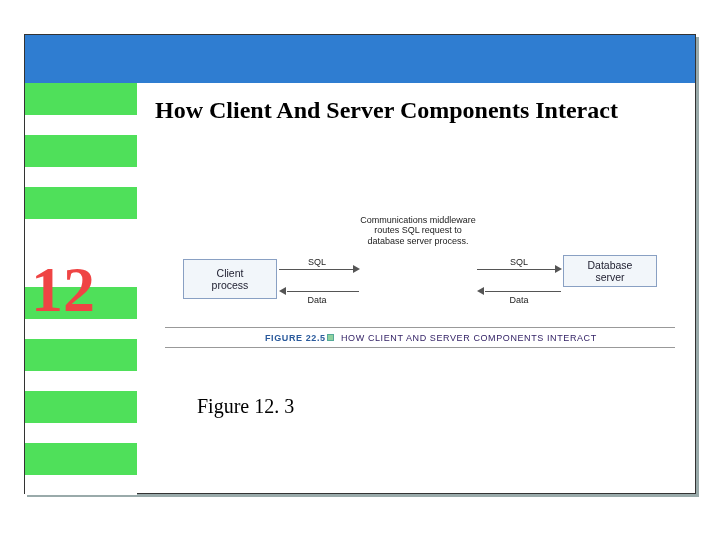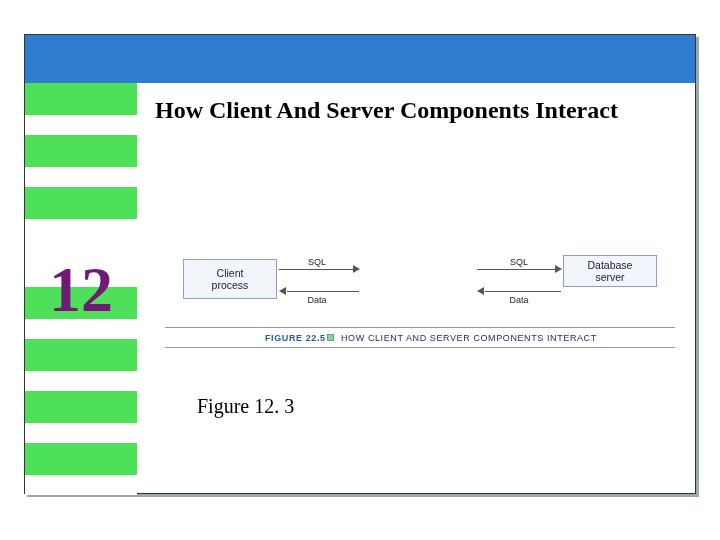--- a/index.html
+++ b/index.html
@@ -1,21 +1,21 @@
 <!DOCTYPE html>
 <html><head>
 <meta charset="utf-8">
 <style>
   * { box-sizing: border-box; margin: 0; padding: 0; }
   body { width: 720px; height: 540px; background: #ffffff; font-family: "Times New Roman", serif; position: relative; }
   .slide { position: absolute; left: 24px; top: 34px; width: 672px; height: 460px; border: 1px solid #333; box-shadow: 3px 3px 0 #9aa; background: #fff; }
   .topbar { position: absolute; left: 0; top: 0; width: 100%; height: 48px; background: #2f7dd1; }
   .sidecol { position: absolute; left: 0; top: 48px; width: 112px; height: 412px; background: #fff; }
   .stripe { position: absolute; left: 0; width: 112px; height: 32px; background: #4fe05a; }
-  .big-number { position: absolute; left: 24px; top: 170px; font-size: 64px; font-weight: bold; color: #701a75; font-family: "Times New Roman", serif; }
+  .big-number { position: absolute; left: 6px; top: 170px; font-size: 64px; font-weight: bold; color: #ef4444; font-family: "Times New Roman", serif; }
   .title { position: absolute; left: 130px; top: 62px; font-size: 24px; font-weight: bold; color: #000; font-family: "Times New Roman", serif; white-space: nowrap; }
   .figcaption { position: absolute; left: 172px; top: 360px; font-size: 20px; font-weight: normal; color: #000; font-family: "Times New Roman", serif; }
 
   .diagram { position: absolute; left: 140px; top: 180px; width: 510px; height: 135px; }
   .dlabel { position: absolute; font-size: 9px; color: #222; font-family: Arial, sans-serif; text-align: center; line-height: 1.15; }
   .dbox { position: absolute; border: 1px solid #89a0c3; background: #f2f6fa; font-size: 10.5px; color: #223; font-family: Arial, sans-serif; display: flex; align-items: center; justify-content: center; text-align: center; line-height: 1.15; padding: 10px; }
   .arrow-line { position: absolute; height: 1px; background: #555; }
   .arrow-head-r { position: absolute; width: 0; height: 0; border-top: 4px solid transparent; border-bottom: 4px solid transparent; border-left: 7px solid #555; }
   .arrow-head-l { position: absolute; width: 0; height: 0; border-top: 4px solid transparent; border-bottom: 4px solid transparent; border-right: 7px solid #555; }
   .alabel { position: absolute; font-size: 9px; color: #222; font-family: Arial, sans-serif; text-align: center; }
@@ -37,20 +37,21 @@
     <div class="stripe" style="top:256px"></div>
     <div class="stripe" style="top:308px"></div>
     <div class="stripe" style="top:360px"></div>
     <div class="big-number">12</div>
   </div>
 
   <div class="title">How Client And Server Components Interact</div>
 
   <div class="diagram">
 
+    <div class="dlabel" style="left:168px; top:0; width:170px">Communications middleware<br>routes SQL request to<br>database server process.</div>
 
     <div class="dbox" style="left:18px;  top:44px; width:94px;  height:40px">Client<br>process</div>
     <div class="dbox" style="left:398px; top:40px; width:94px;  height:32px">Database<br>server</div>
 
     <div class="arrow-line" style="left:114px; top:54px; width:74px"></div>
     <div class="arrow-head-r" style="left:188px; top:50px"></div>
     <div class="alabel" style="left:132px; top:42px; width:40px">SQL</div>
 
     <div class="arrow-line" style="left:312px; top:54px; width:78px"></div>
     <div class="arrow-head-r" style="left:390px; top:50px"></div>

